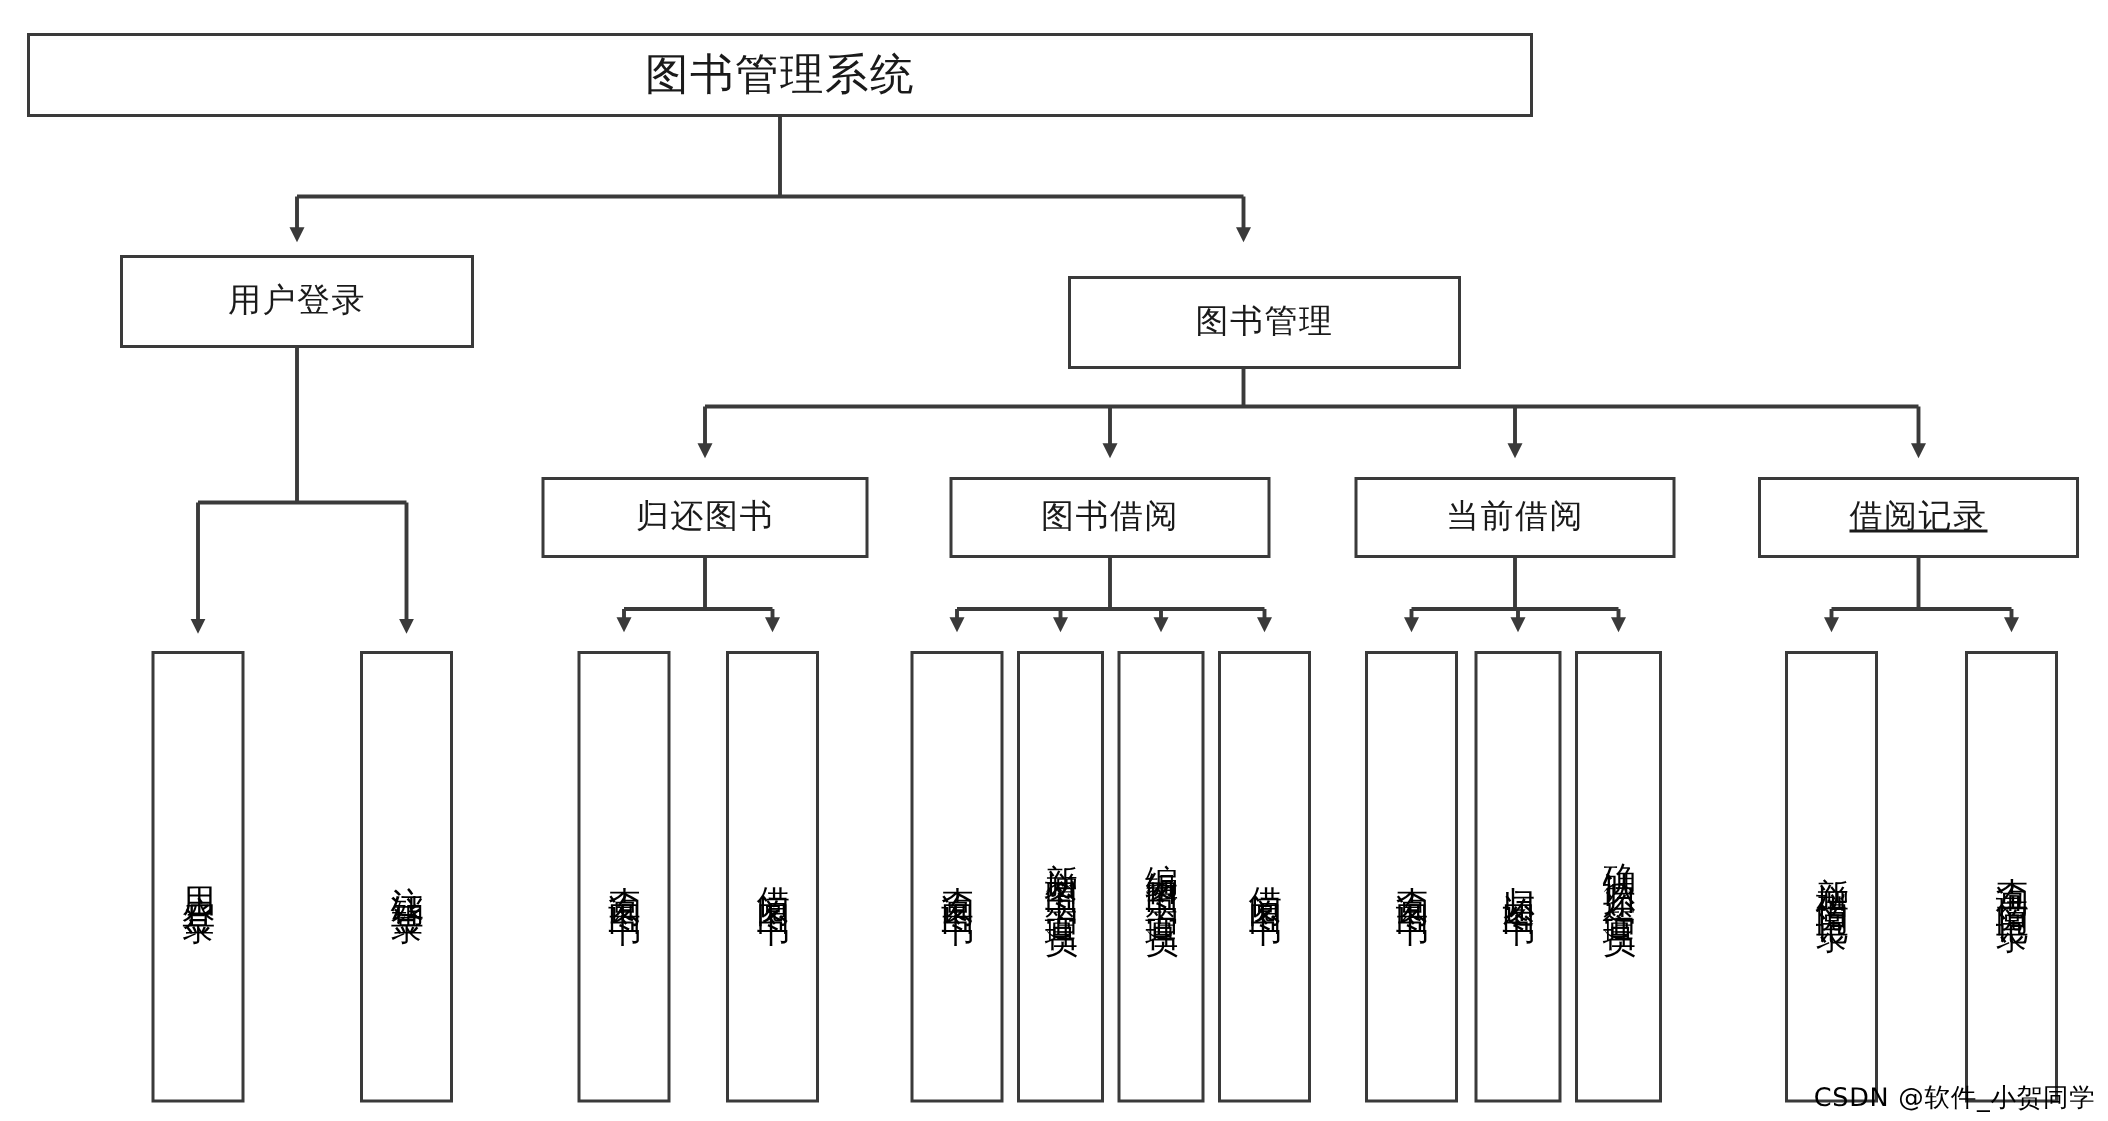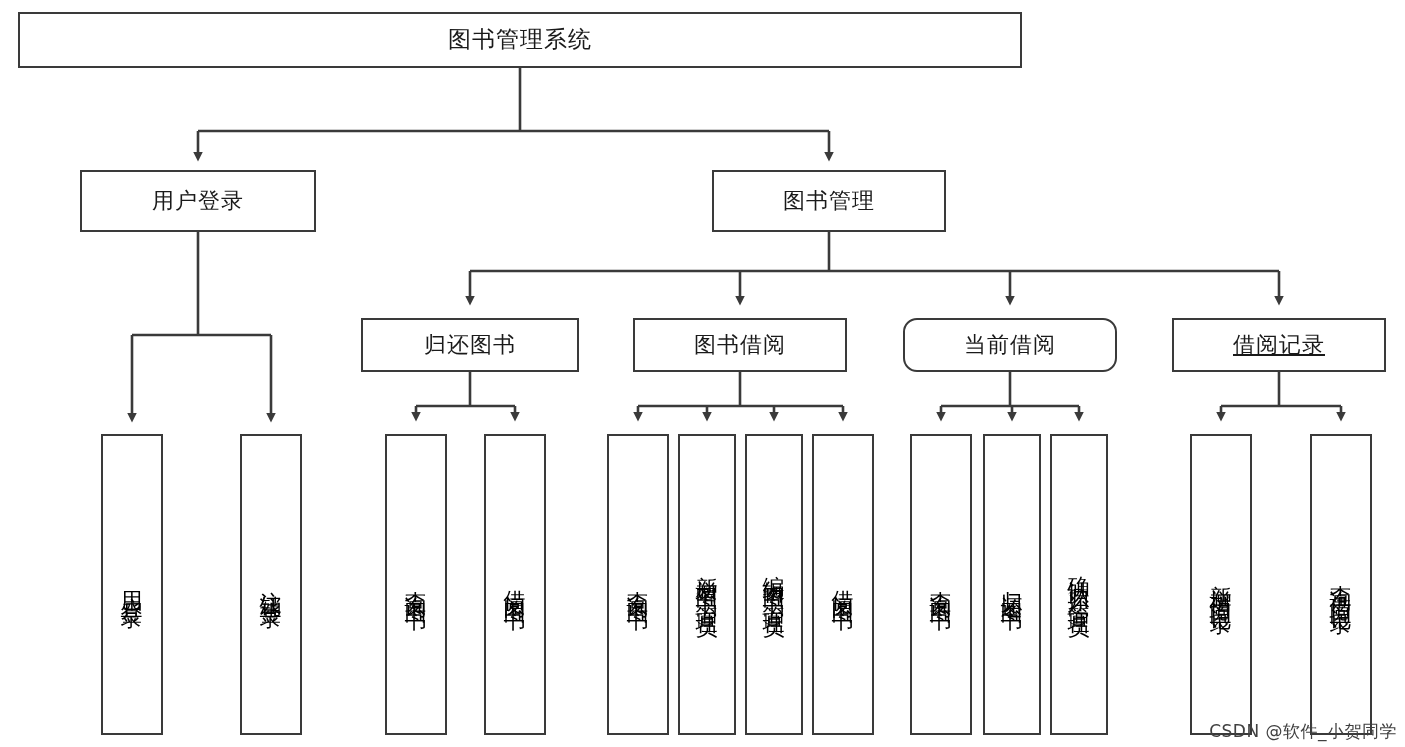--- a/index.html
+++ b/index.html
@@ -36,21 +36,22 @@
     color: #1a1a1a;
     z-index: 2;
   }
   .node-h {
     font-size: 22px;
     letter-spacing: 1px;
     line-height: 1.1;
     white-space: nowrap;
   }
   .node-root {
-    font-size: 23px;
+    font-size: 29px;
+    margin-top: 10px;
   }
   .node-v {
     writing-mode: vertical-rl;
     text-orientation: upright;
     font-size: 22px;
     letter-spacing: 6px;
     line-height: 1.05;
     white-space: nowrap;
     text-align: center;
   }
@@ -63,21 +64,21 @@
     align-items: center;
     justify-content: center;
     overflow: hidden;
     z-index: 2;
   }
   .watermark {
     position: absolute;
     right: 8px;
     bottom: 4px;
     font-size: 17px;
-    color: #404040;
+    color: #000000;
     letter-spacing: 0.5px;
     white-space: nowrap;
     z-index: 5;
     font-family: "DejaVu Sans", "Liberation Sans", sans-serif;
     margin-left: 28px;
   }
 </style>
 </head>
 <body>
 
@@ -125,32 +126,32 @@
         <line x1="1341" y1="406" x2="1341" y2="413" marker-end="url(#arrow)"></line>
       </g>
   </svg>
 
   <div class="node node-h node-root" id="root-node" style="left: 18px; top: 12px; width: 1004px; height: 56px;">图书管理系统</div>
 
   <div id="level2-layer">
       <div class="node node-h" style="left: 80px; top: 170px; width: 236px; height: 62px;">
         <span>用户登录</span>
       </div>
-      <div class="node node-h" style="left: 712px; top: 170px; width: 234px; height: 62px;">
+      <div class="node node-h" style="left: 712px; top: 184px; width: 262px; height: 62px;">
         <span>图书管理</span>
       </div>
     </div>
   <div id="level3-layer">
       <div class="node node-h" style="left: 361px; top: 318px; width: 218px; height: 54px;">
         <span>归还图书</span>
       </div>
       <div class="node node-h" style="left: 633px; top: 318px; width: 214px; height: 54px;">
         <span>图书借阅</span>
       </div>
-      <div class="node node-h" style="left: 903px; top: 318px; width: 214px; height: 54px; border-radius: 14px;">
+      <div class="node node-h" style="left: 903px; top: 318px; width: 214px; height: 54px;">
         <span>当前借阅</span>
       </div>
       <div class="node node-h" style="left: 1172px; top: 318px; width: 214px; height: 54px; text-decoration: underline;">
         <span>借阅记录</span>
       </div>
     </div>
   <div id="leaf-layer">
       <div class="vwrap" style="left: 101px; top: 434px; width: 62px; height: 301px;">
         <span class="node-v">用户登录</span>
       </div>

